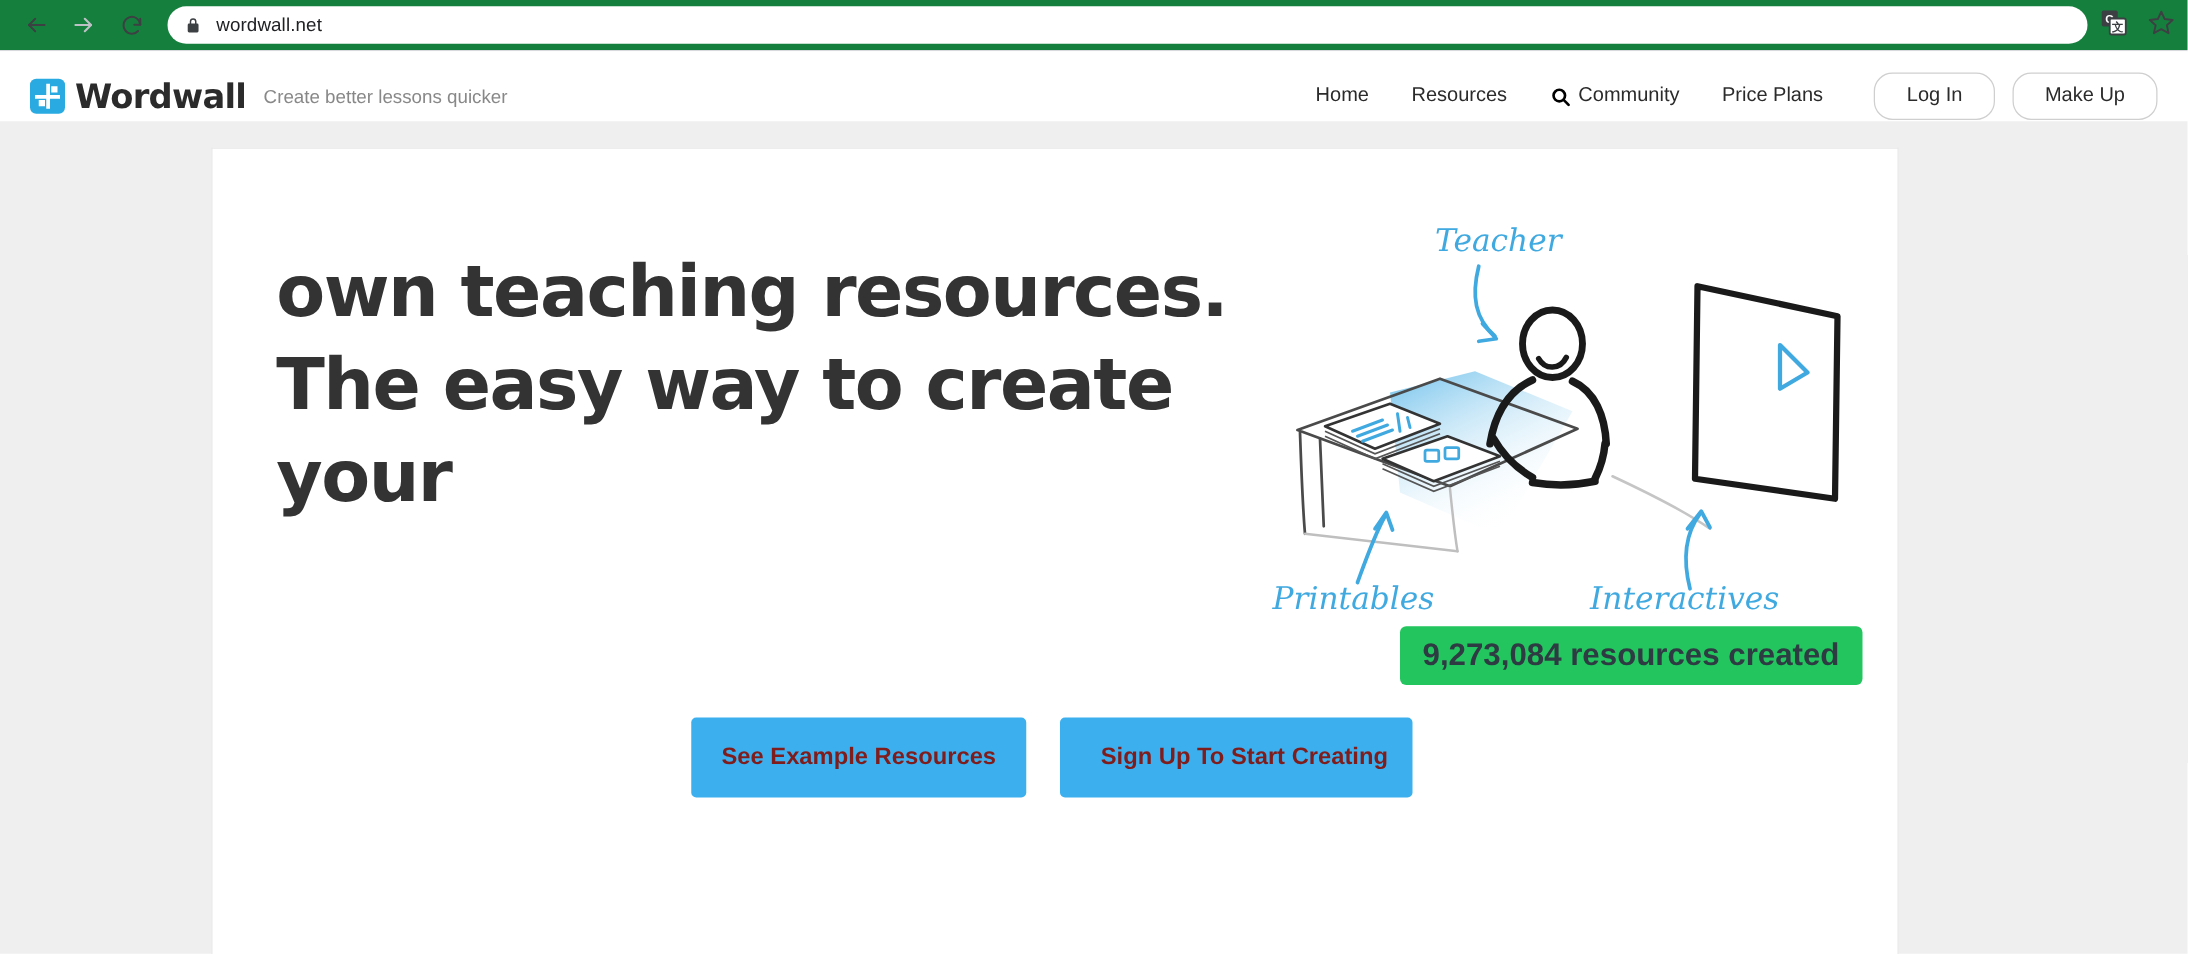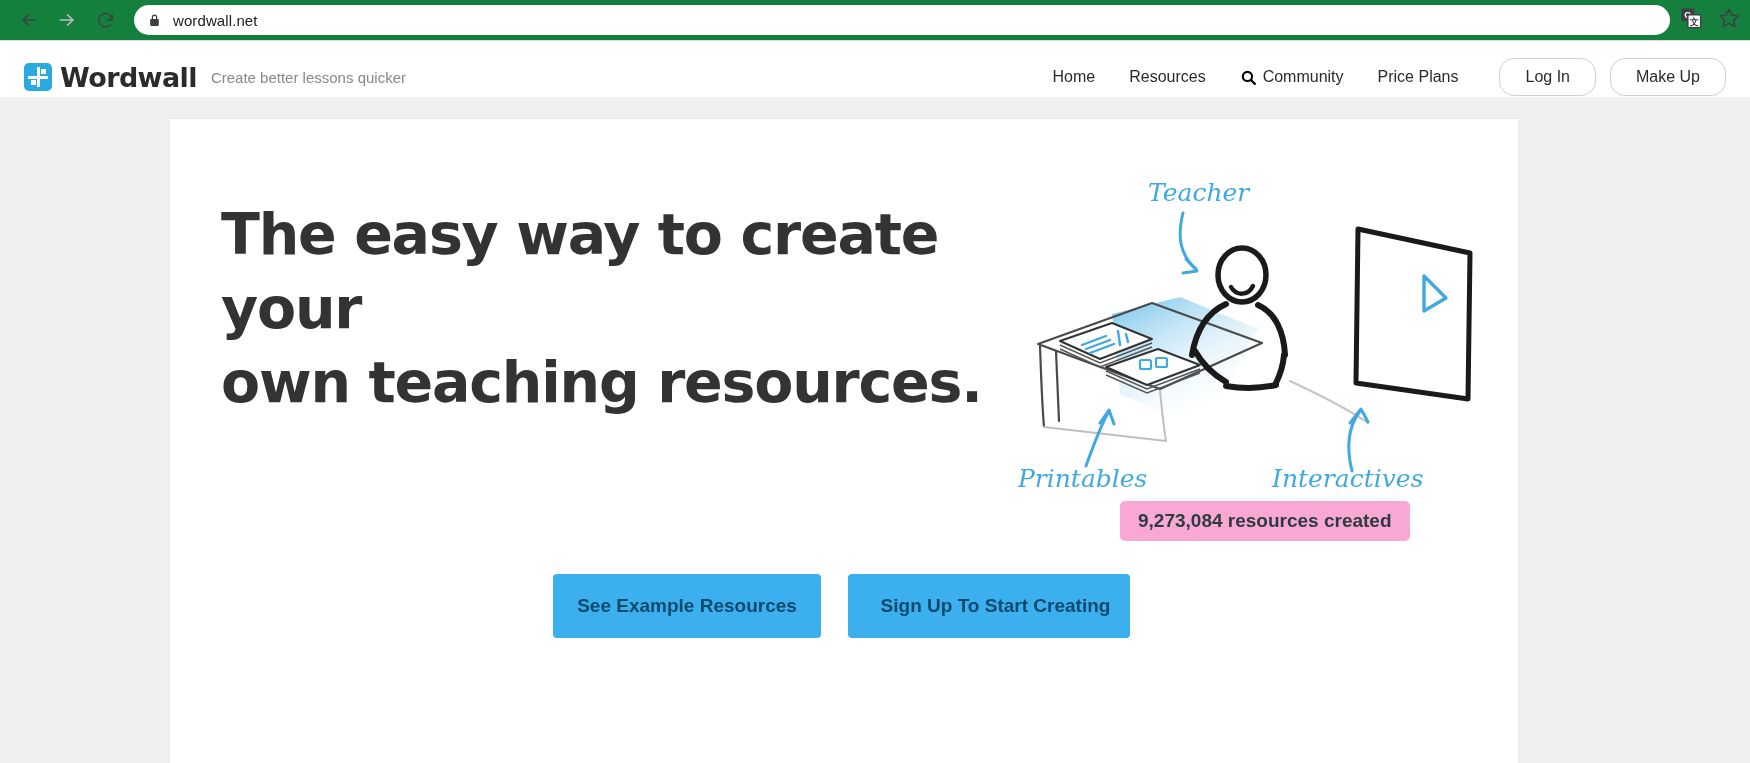--- a/index.html
+++ b/index.html
@@ -181,41 +181,41 @@
     width: 500px;
     height: 310px;
   }
   .illo svg { display: block; }
 
   
   .badge {
     position: absolute;
     left: 950px;
     top: 382px;
-    background: #f9a8d4;
+    background: #22c55e;
     border-radius: 5px;
     padding: 9px 18px;
-    font-size: 19px;
+    font-size: 25px;
     font-weight: bold;
     color: #2f3b43;
     white-space: nowrap;
     font-family: "Liberation Sans", sans-serif;
   }
 
   
   .cta-row {
     position: absolute;
     left: 383px;
     top: 455px;
     display: flex;
     gap: 27px;
   }
   .cta-btn {
     background: #3cb0ef;
-    color: #0c4a6e;
+    color: #7f1d1d;
     border: none;
     border-radius: 4px;
     font-size: 19px;
     font-weight: bold;
     padding: 21px 0;
     width: 268px;
     text-align: center;
     cursor: pointer;
     font-family: "Liberation Sans", sans-serif;
     white-space: nowrap;
@@ -329,22 +329,22 @@
     <button class="hdr-btn">Make Up</button>
   </div>
 </div>
 
 <div class="page-bg">
   <div class="content-card">
     <div class="hero">
 
       <div class="hero-text">
         <div class="hero-title">
+          <div>own teaching resources.</div>
           <div>The easy way to create your</div>
-          <div>own teaching resources.</div>
         </div>
       </div>
 
       <div class="illo">
         <svg width="500" height="310" viewBox="0 0 500 310">
           <defs>
             <linearGradient id="deskGrad" x1="0" y1="0" x2="0.55" y2="1">
               <stop offset="0%" stop-color="#57b6e8" stop-opacity="0.85"></stop>
               <stop offset="100%" stop-color="#ffffff" stop-opacity="0"></stop>
             </linearGradient>

